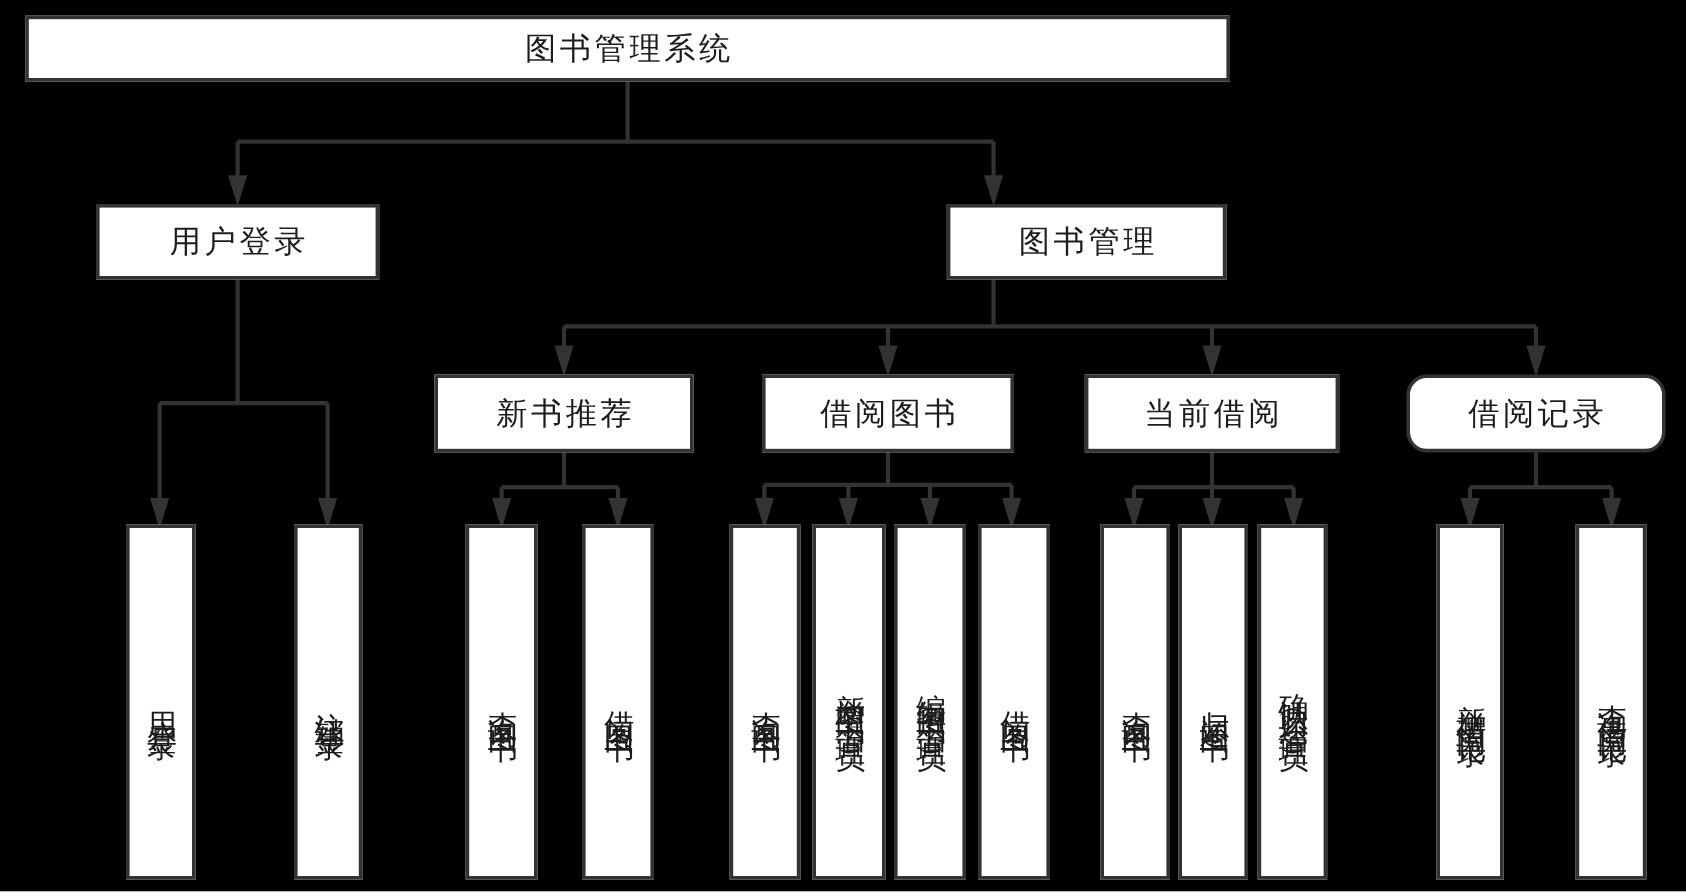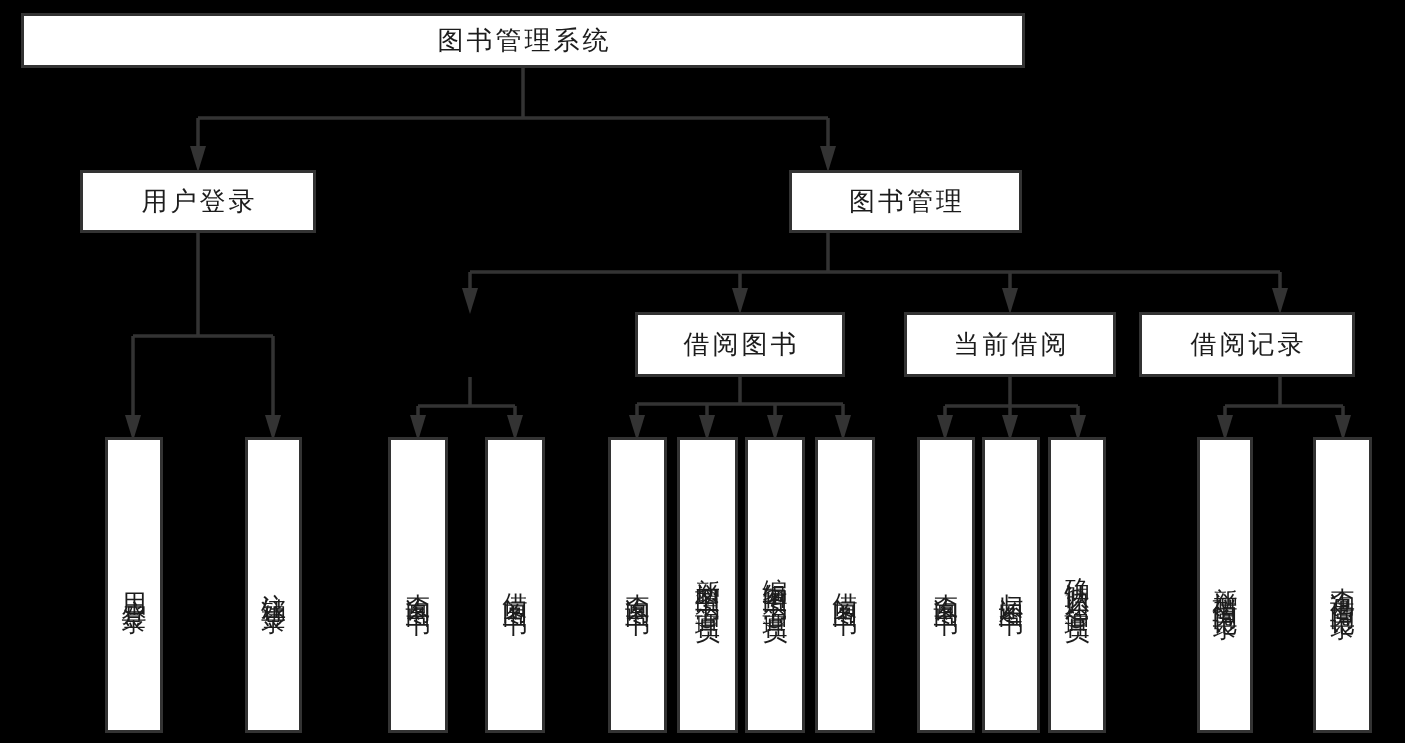--- a/index.html
+++ b/index.html
@@ -101,27 +101,30 @@
     <span>图书管理系统</span>
   </div>
 
   <div class="box hbox" style="left:80px; top:170px; width:236px; height:63px;">
     <span>用户登录</span>
   </div>
   <div class="box hbox" style="left:753px; top:170px; width:233px; height:63px;margin-left:36px;">
     <span>图书管理</span>
   </div>
 
+  <div class="box hbox" style="left:362px; top:312px; width:216px; height:65px;">
+    <span>新书推荐</span>
+  </div>
   <div class="box hbox" style="left:635px; top:312px; width:210px; height:65px;">
     <span>借阅图书</span>
   </div>
   <div class="box hbox" style="left:904px; top:312px; width:212px; height:65px;">
     <span>当前借阅</span>
   </div>
-  <div class="box hbox" style="left:1139px; top:312px; width:216px; height:65px;">
+  <div class="box hbox" style="left:1172px; top:312px; width:216px; height:65px;border-radius:17px;">
     <span>借阅记录</span>
   </div>
 
   <div class="box vbox" style="left:105px; top:437px; width:58px; height:296px;">
     <span class="vlabel">用户登录</span>
   </div>
   <div class="box vbox" style="left:245px; top:437px; width:57px; height:296px;">
     <span class="vlabel">注销登录</span>
   </div>
 

